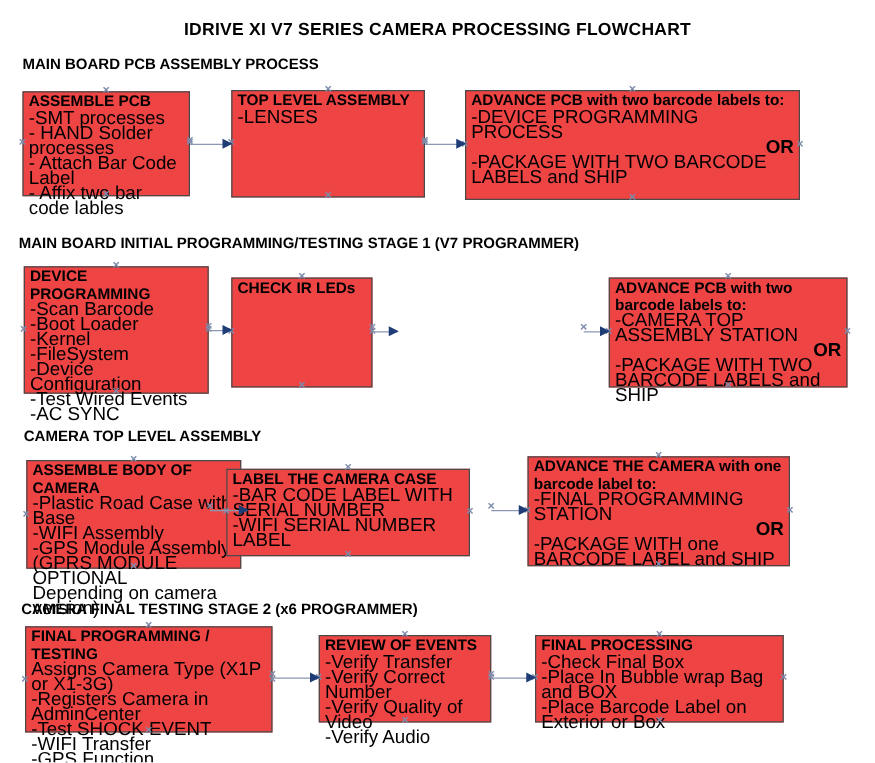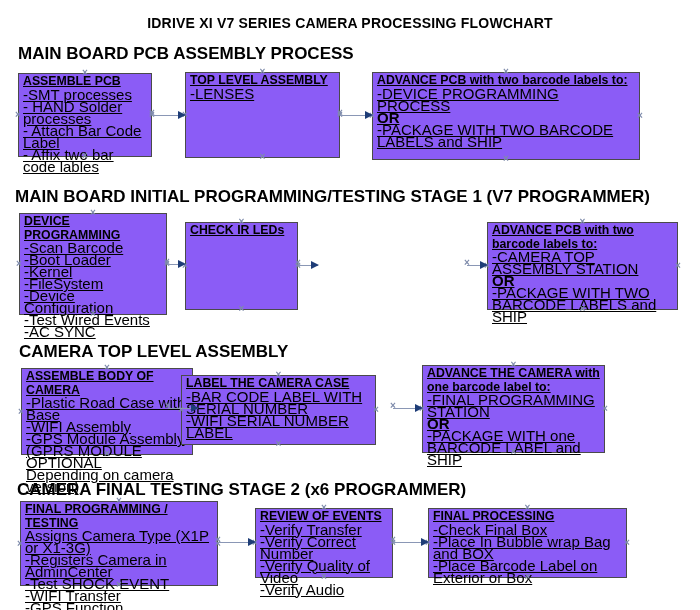--- a/index.html
+++ b/index.html
@@ -10,32 +10,31 @@
     font-family:"Liberation Sans", sans-serif;
     color:#000;
     overflow:hidden;
   }
   #title{
     position:absolute;top:15px;left:0;width:100%;
     text-align:center;font-weight:bold;font-size:14px;
     letter-spacing:.2px;
   }
   .sec-h{
-    position:absolute;font-weight:bold;font-size:17px;white-space:nowrap;
+    position:absolute;font-weight:bold;font-size:12px;white-space:nowrap;
   }
   .fbox{
     position:absolute;box-sizing:border-box;
-    background:#8b5cf6;
+    background:#ef4444;
     border:1.4px solid #4a4a4a;
     padding:1px 4px 0 4px;
-    text-decoration:underline;
   }
   .bt{font-weight:bold;font-size:12.3px;line-height:13.5px;}
   .bl{font-size:15px;line-height:12px;}
-  .bl.strong{font-weight:bold;}
+  .bl.strong{font-weight:bold;text-align:right;}
   
   .conn{
     position:absolute;height:0;
     border-top:1.2px solid #8a97b5;
   }
   .conn::before{
     content:"\00d7";
     position:absolute;left:-3px;top:-8px;
     color:#7e8bab;font-size:10px;font-weight:bold;line-height:10px;
   }
@@ -162,21 +161,21 @@
   <div class="fbox" style="left:181px;top:375px;width:195px;height:70px">
     <div class="bt">LABEL THE CAMERA CASE</div>
     <div class="bl">-BAR CODE LABEL WITH SERIAL NUMBER</div>
     <div class="bl">-WIFI SERIAL NUMBER LABEL</div>
   <span class="cp cp-t"></span>
       <span class="cp cp-b"></span>
       <span class="cp cp-l"></span>
       <span class="cp cp-r"></span>
     </div>
 
-  <div class="fbox" style="left:422px;top:365px;width:183px;height:88px">
+  <div class="fbox" style="left:422px;top:365px;width:210px;height:88px">
     <div class="bt">ADVANCE THE CAMERA with one barcode label to:</div>
     <div class="bl">-FINAL PROGRAMMING STATION</div>
     <div class="bl strong">OR</div>
     <div class="bl">-PACKAGE WITH one BARCODE LABEL and SHIP</div>
   <span class="cp cp-t"></span>
       <span class="cp cp-b"></span>
       <span class="cp cp-l"></span>
       <span class="cp cp-r"></span>
     </div>
 

